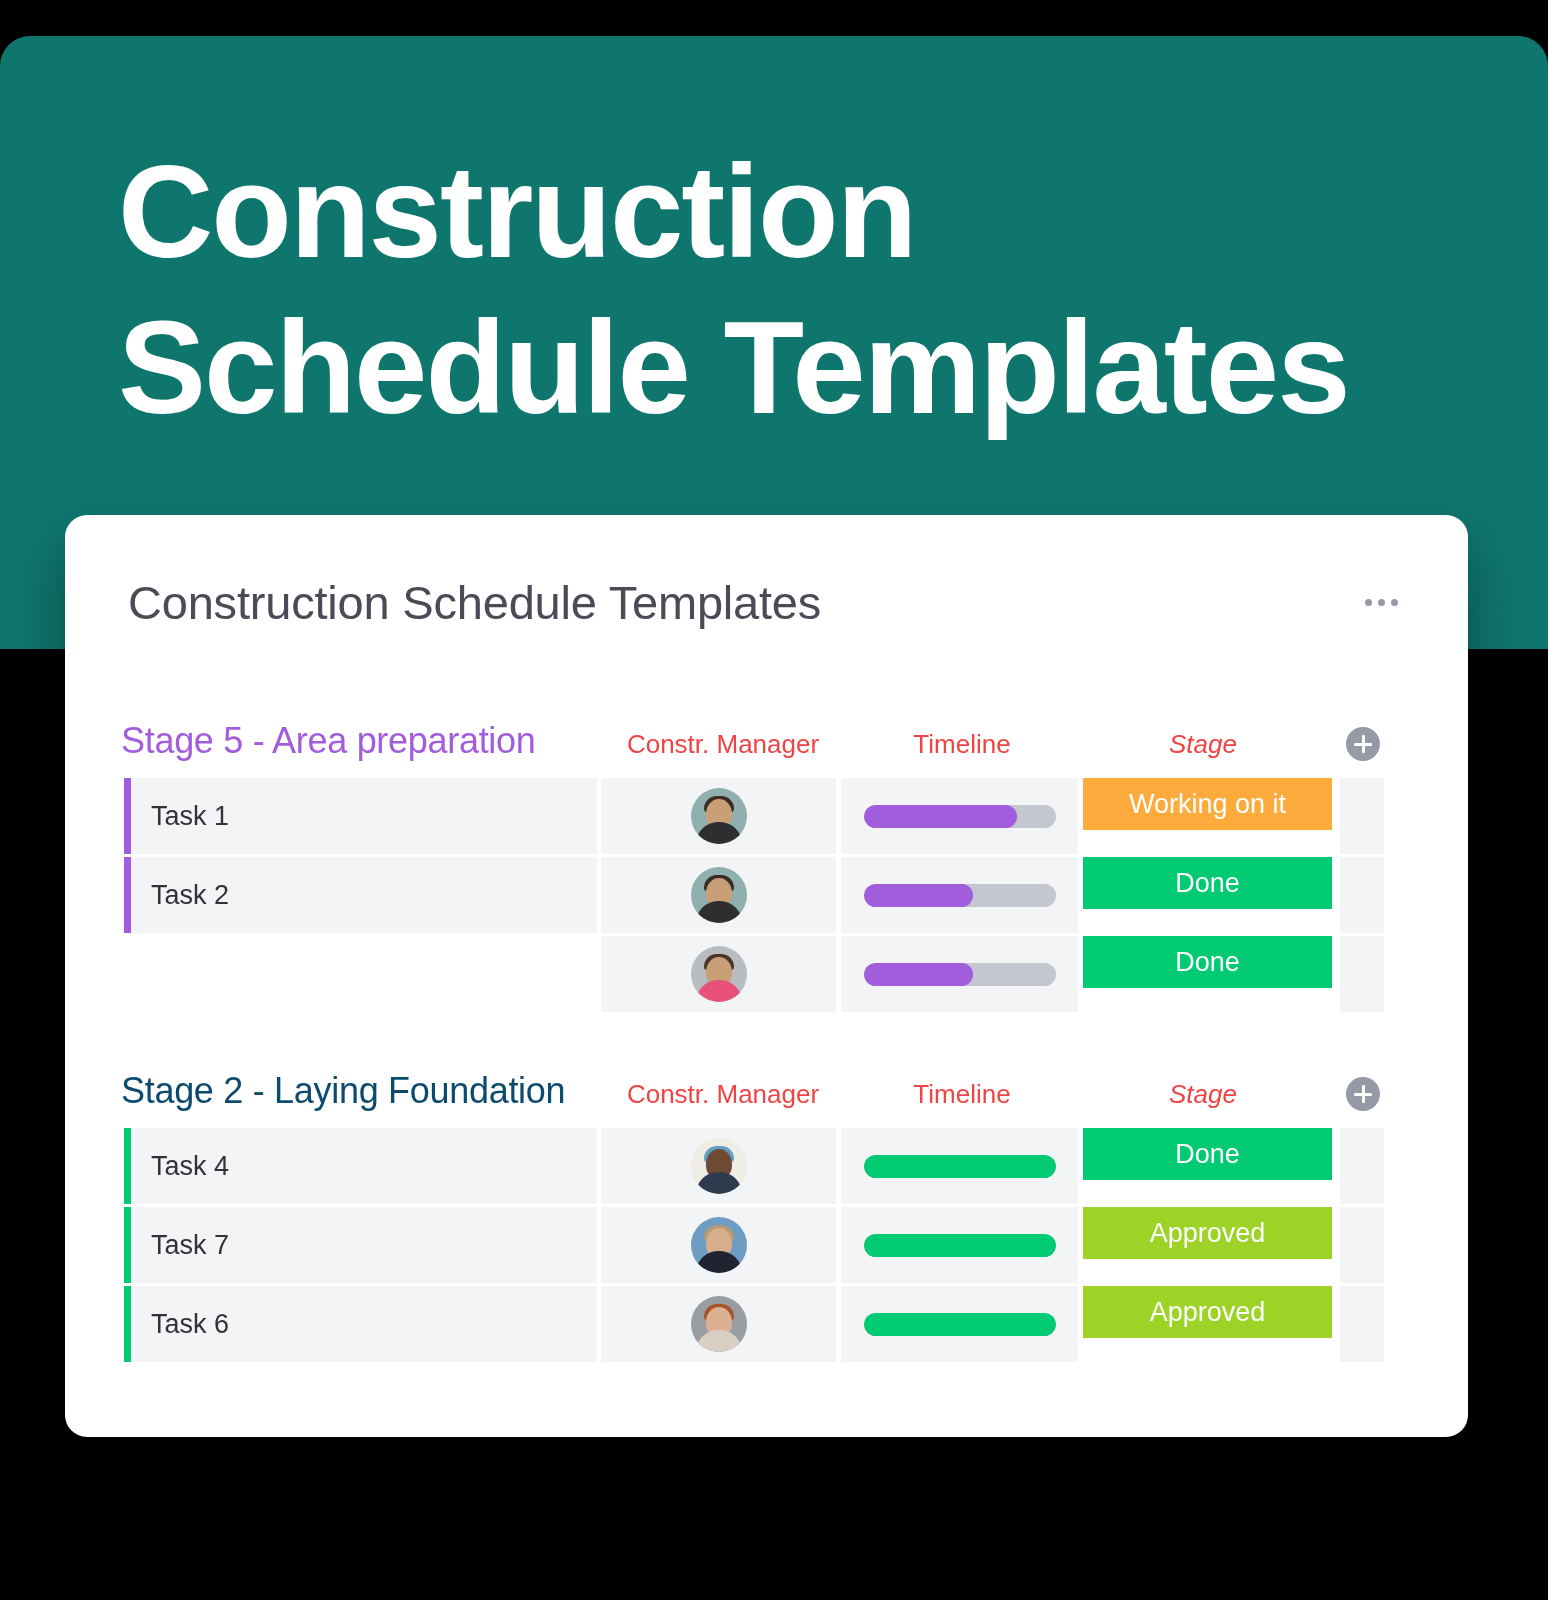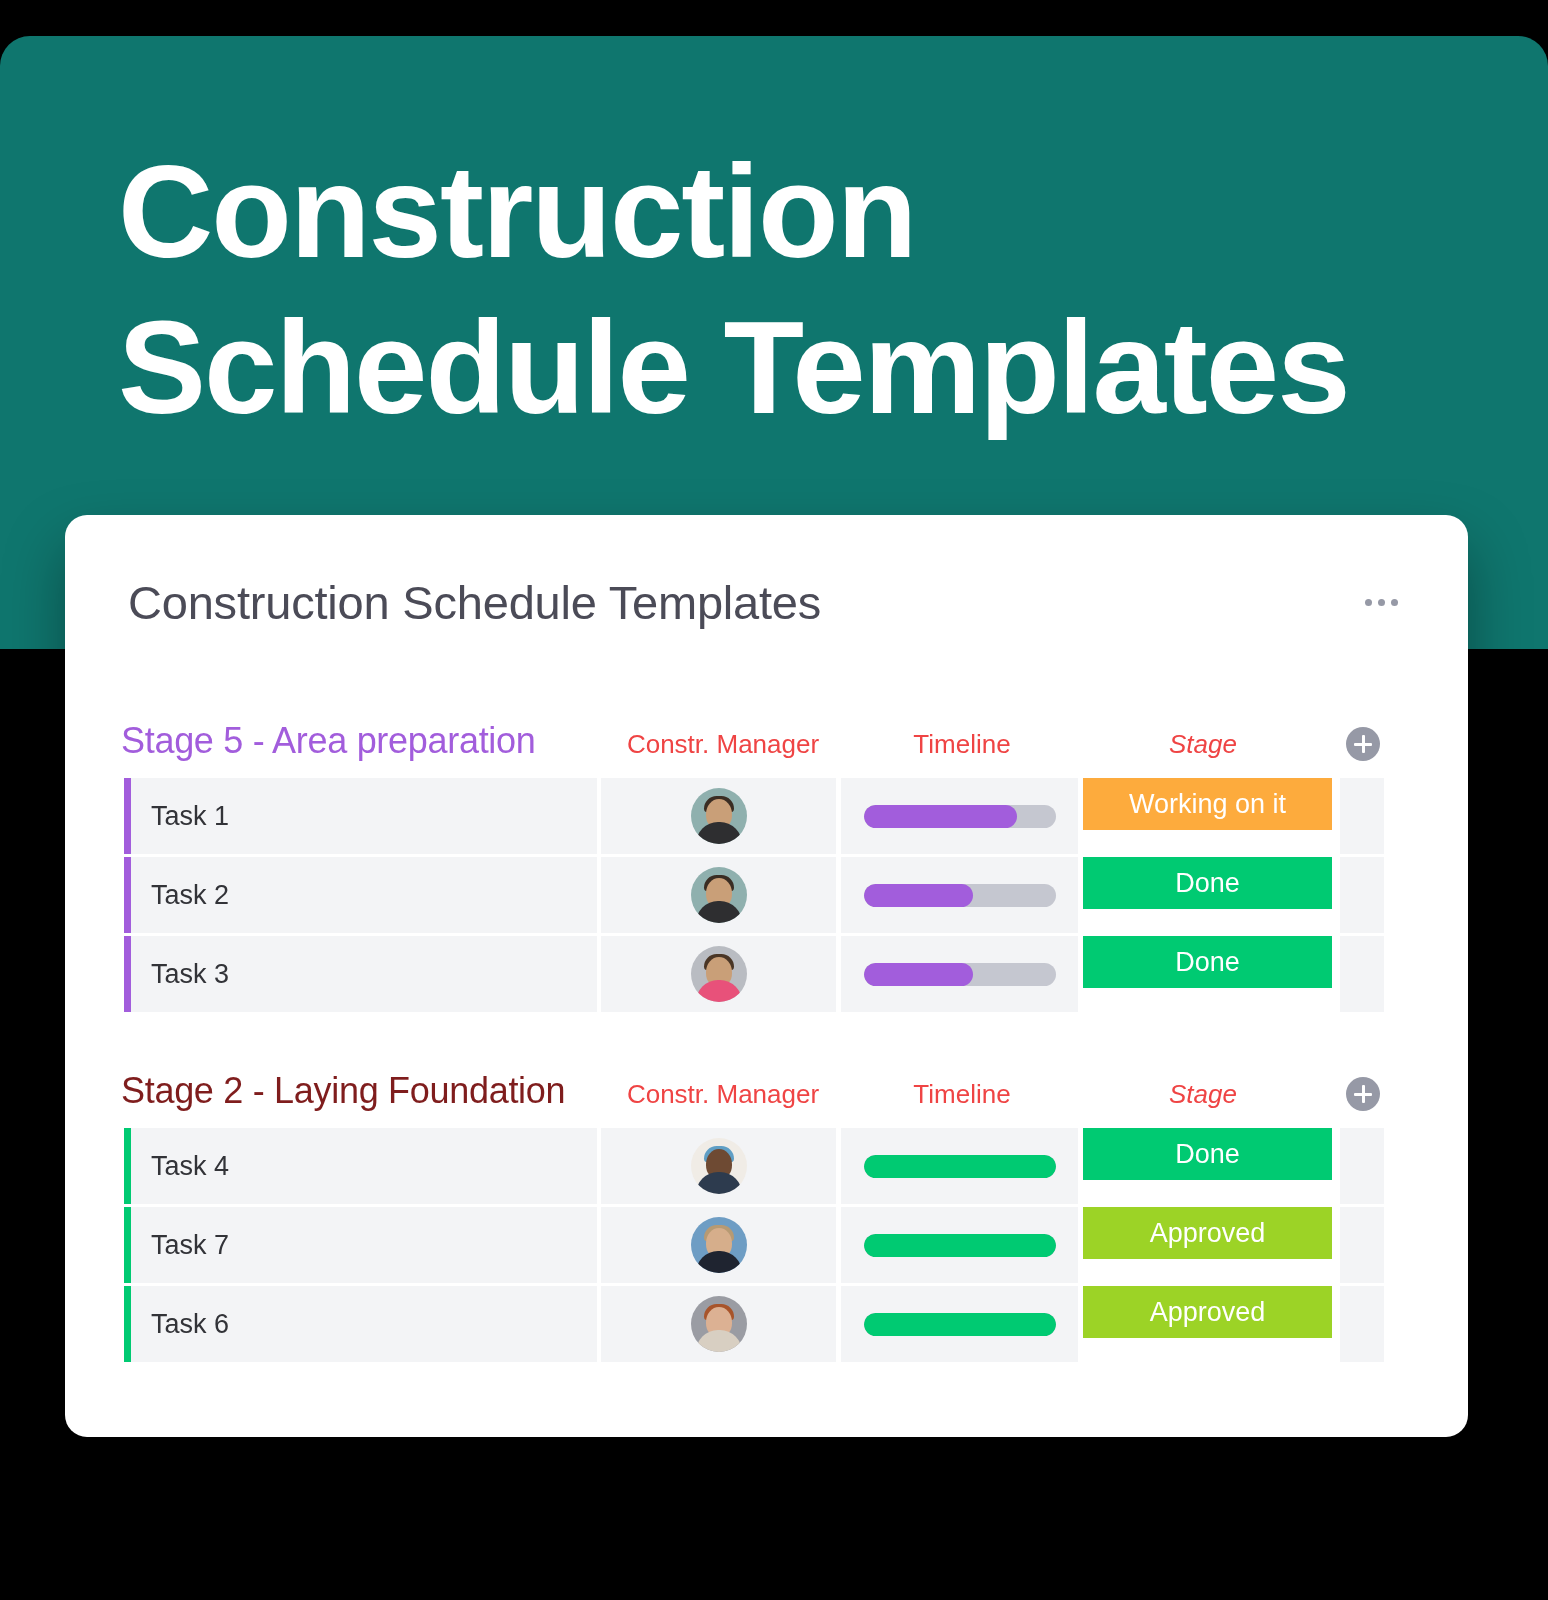--- a/index.html
+++ b/index.html
@@ -340,45 +340,41 @@
             <div class="track">
               <div class="fill" style="width:57%;background:#a25ddc"></div>
             </div>
           </div>
           <div class="cell-stage" style="background:#00ca72">
             <span class="label">Done</span>
           </div>
           <div class="cell-extra"></div>
         </div>
         <div class="row">
-          <div class="cell-name">
-            <span class="bar" style="background:#a25ddc"></span>
-            <span class="txt">Task 3</span>
-          </div>
           <div class="cell-avatar">
             <div class="avatar" style="background:#b9bcc2">
               <span class="hair" style="background:#4a3626"></span>
               <span class="head" style="background:#c99f78"></span>
               <span class="body" style="background:#e8517a"></span>
             </div>
           </div>
           <div class="cell-timeline">
             <div class="track">
               <div class="fill" style="width:57%;background:#a25ddc"></div>
             </div>
           </div>
           <div class="cell-stage" style="background:#00ca72">
             <span class="label">Done</span>
           </div>
           <div class="cell-extra"></div>
         </div>
       </div>
       <div class="group g1">
         <div class="group-header">
-          <div class="group-title" style="color:#7f1d1d">Stage 2 - Laying Foundation</div>
+          <div class="group-title" style="color:#0c4a6e">Stage 2 - Laying Foundation</div>
           <div class="col-label manager">Constr. Manager</div>
           <div class="col-label timeline">Timeline</div>
           <div class="col-label stage">Stage</div>
           <div class="add-col-btn"></div>
         </div>
         <div class="row">
           <div class="cell-name">
             <span class="bar" style="background:#00ca72"></span>
             <span class="txt">Task 4</span>
           </div>

